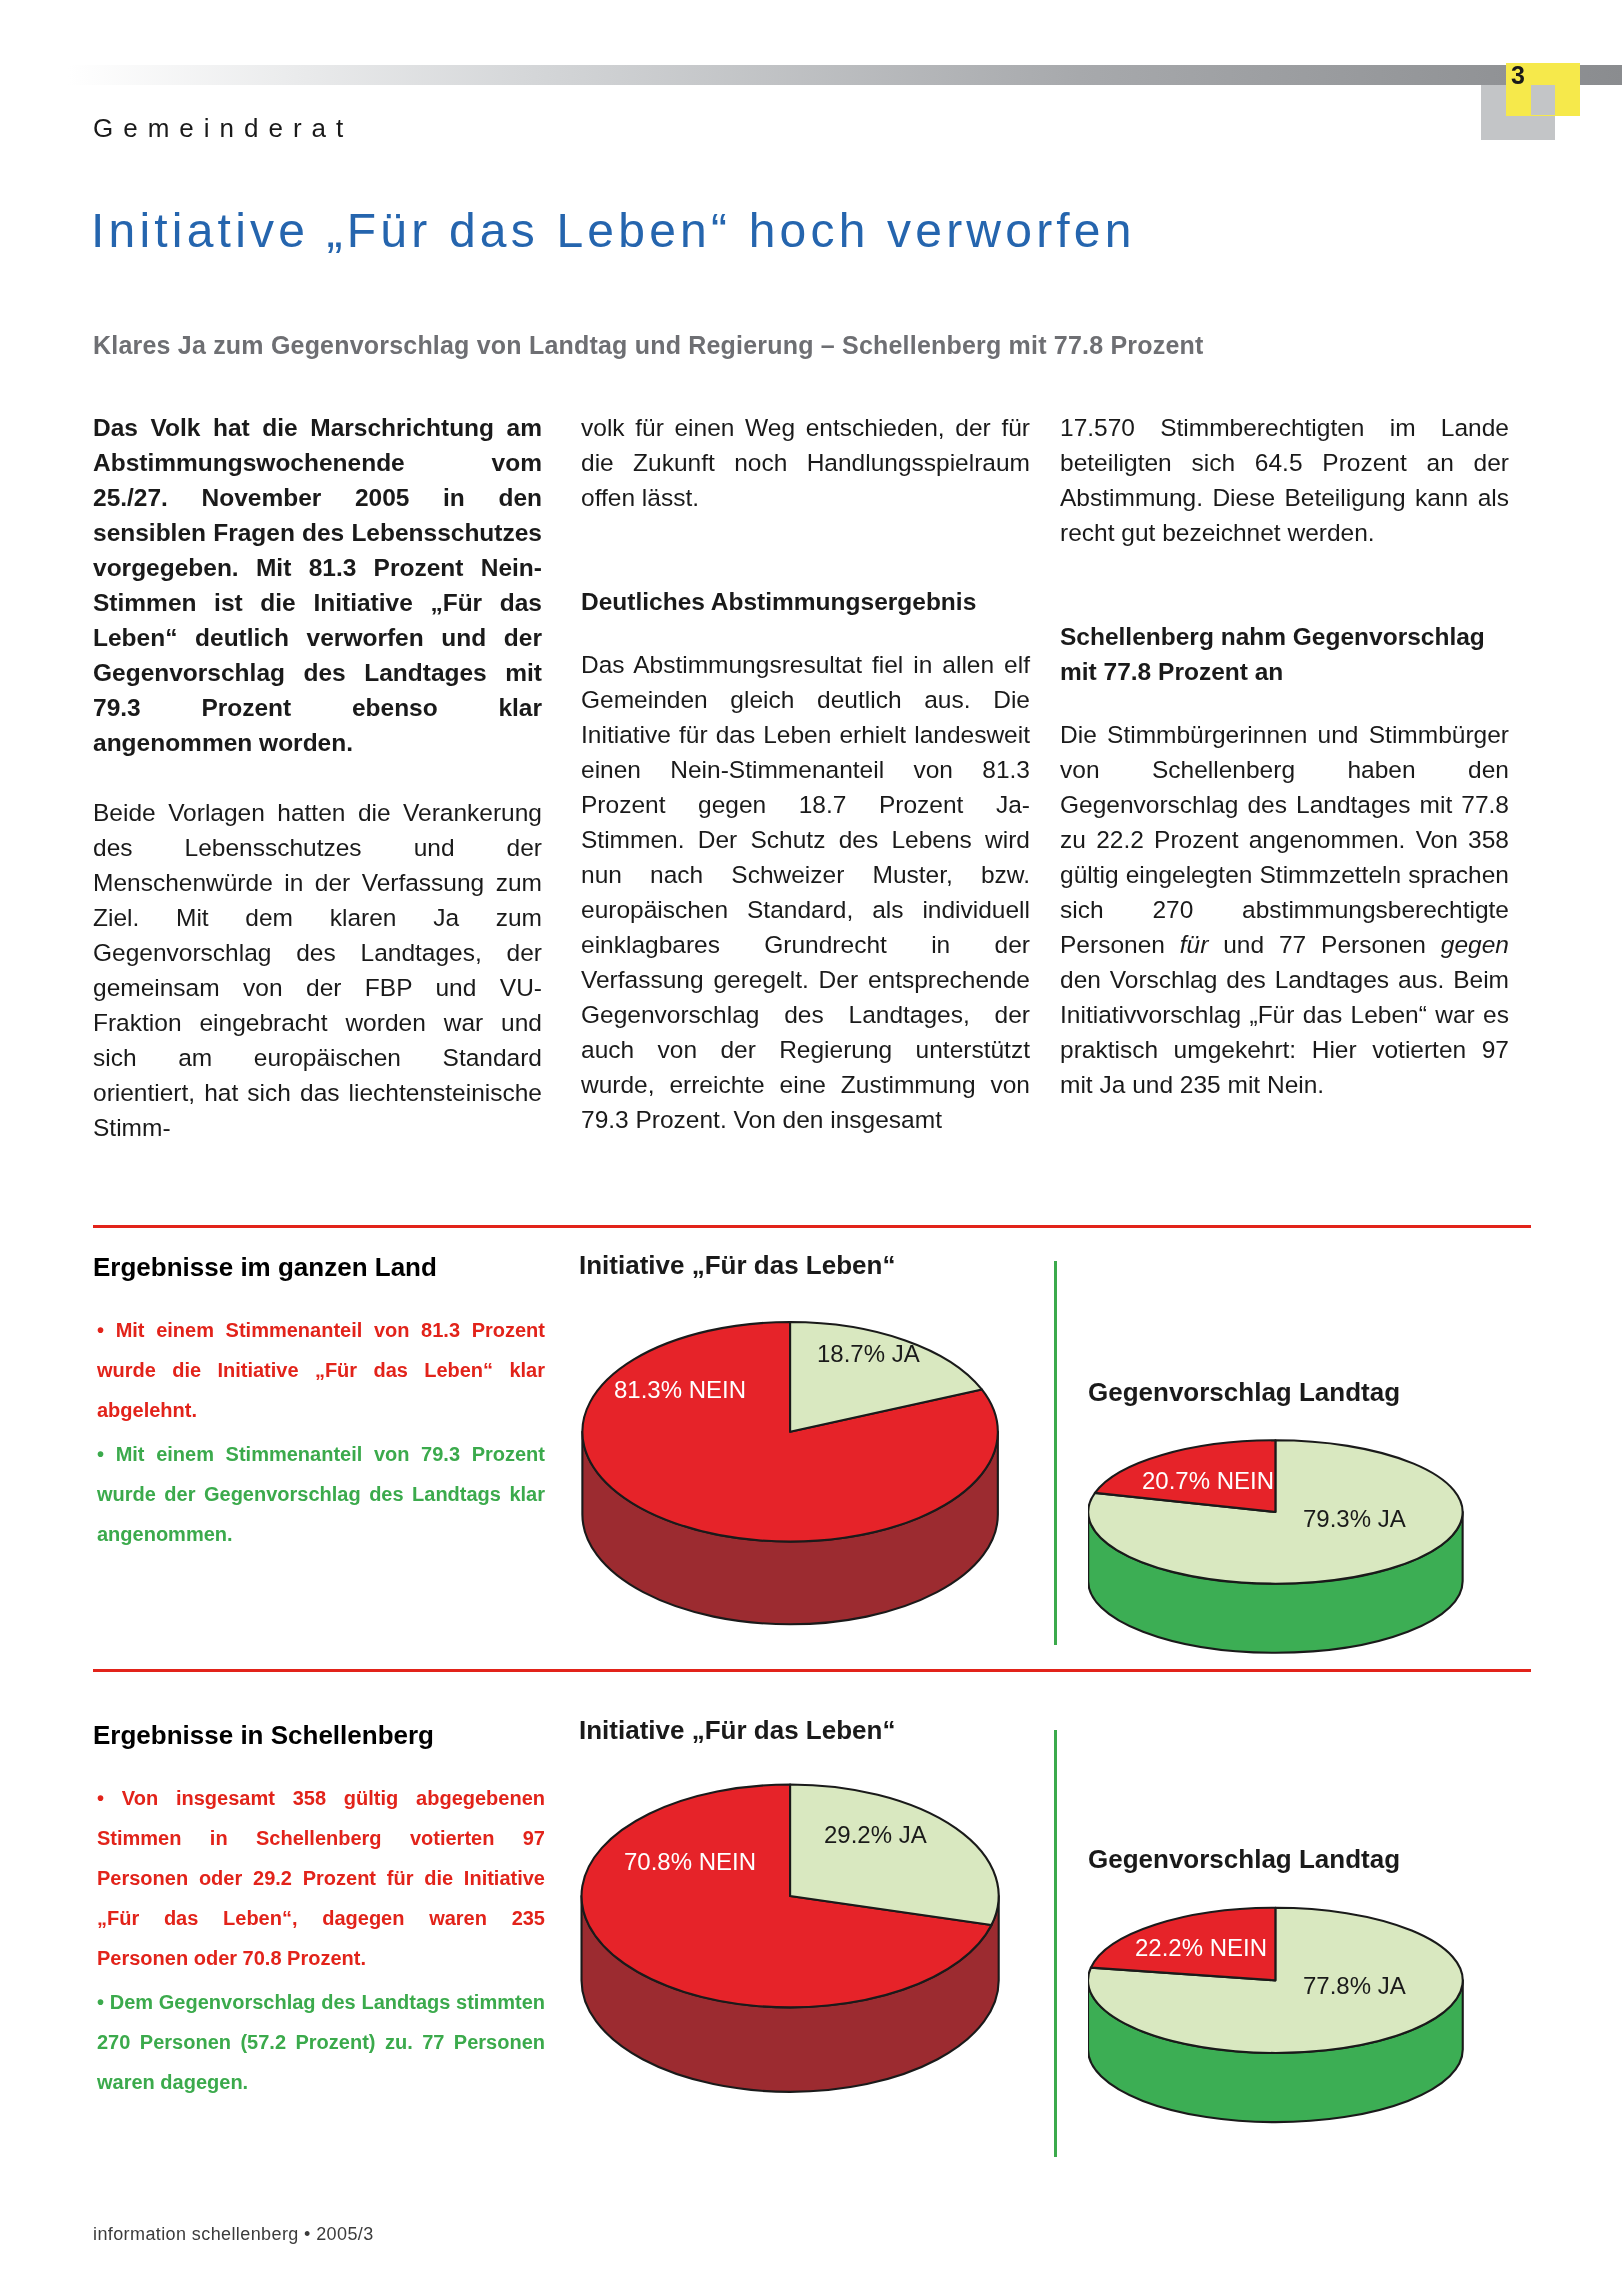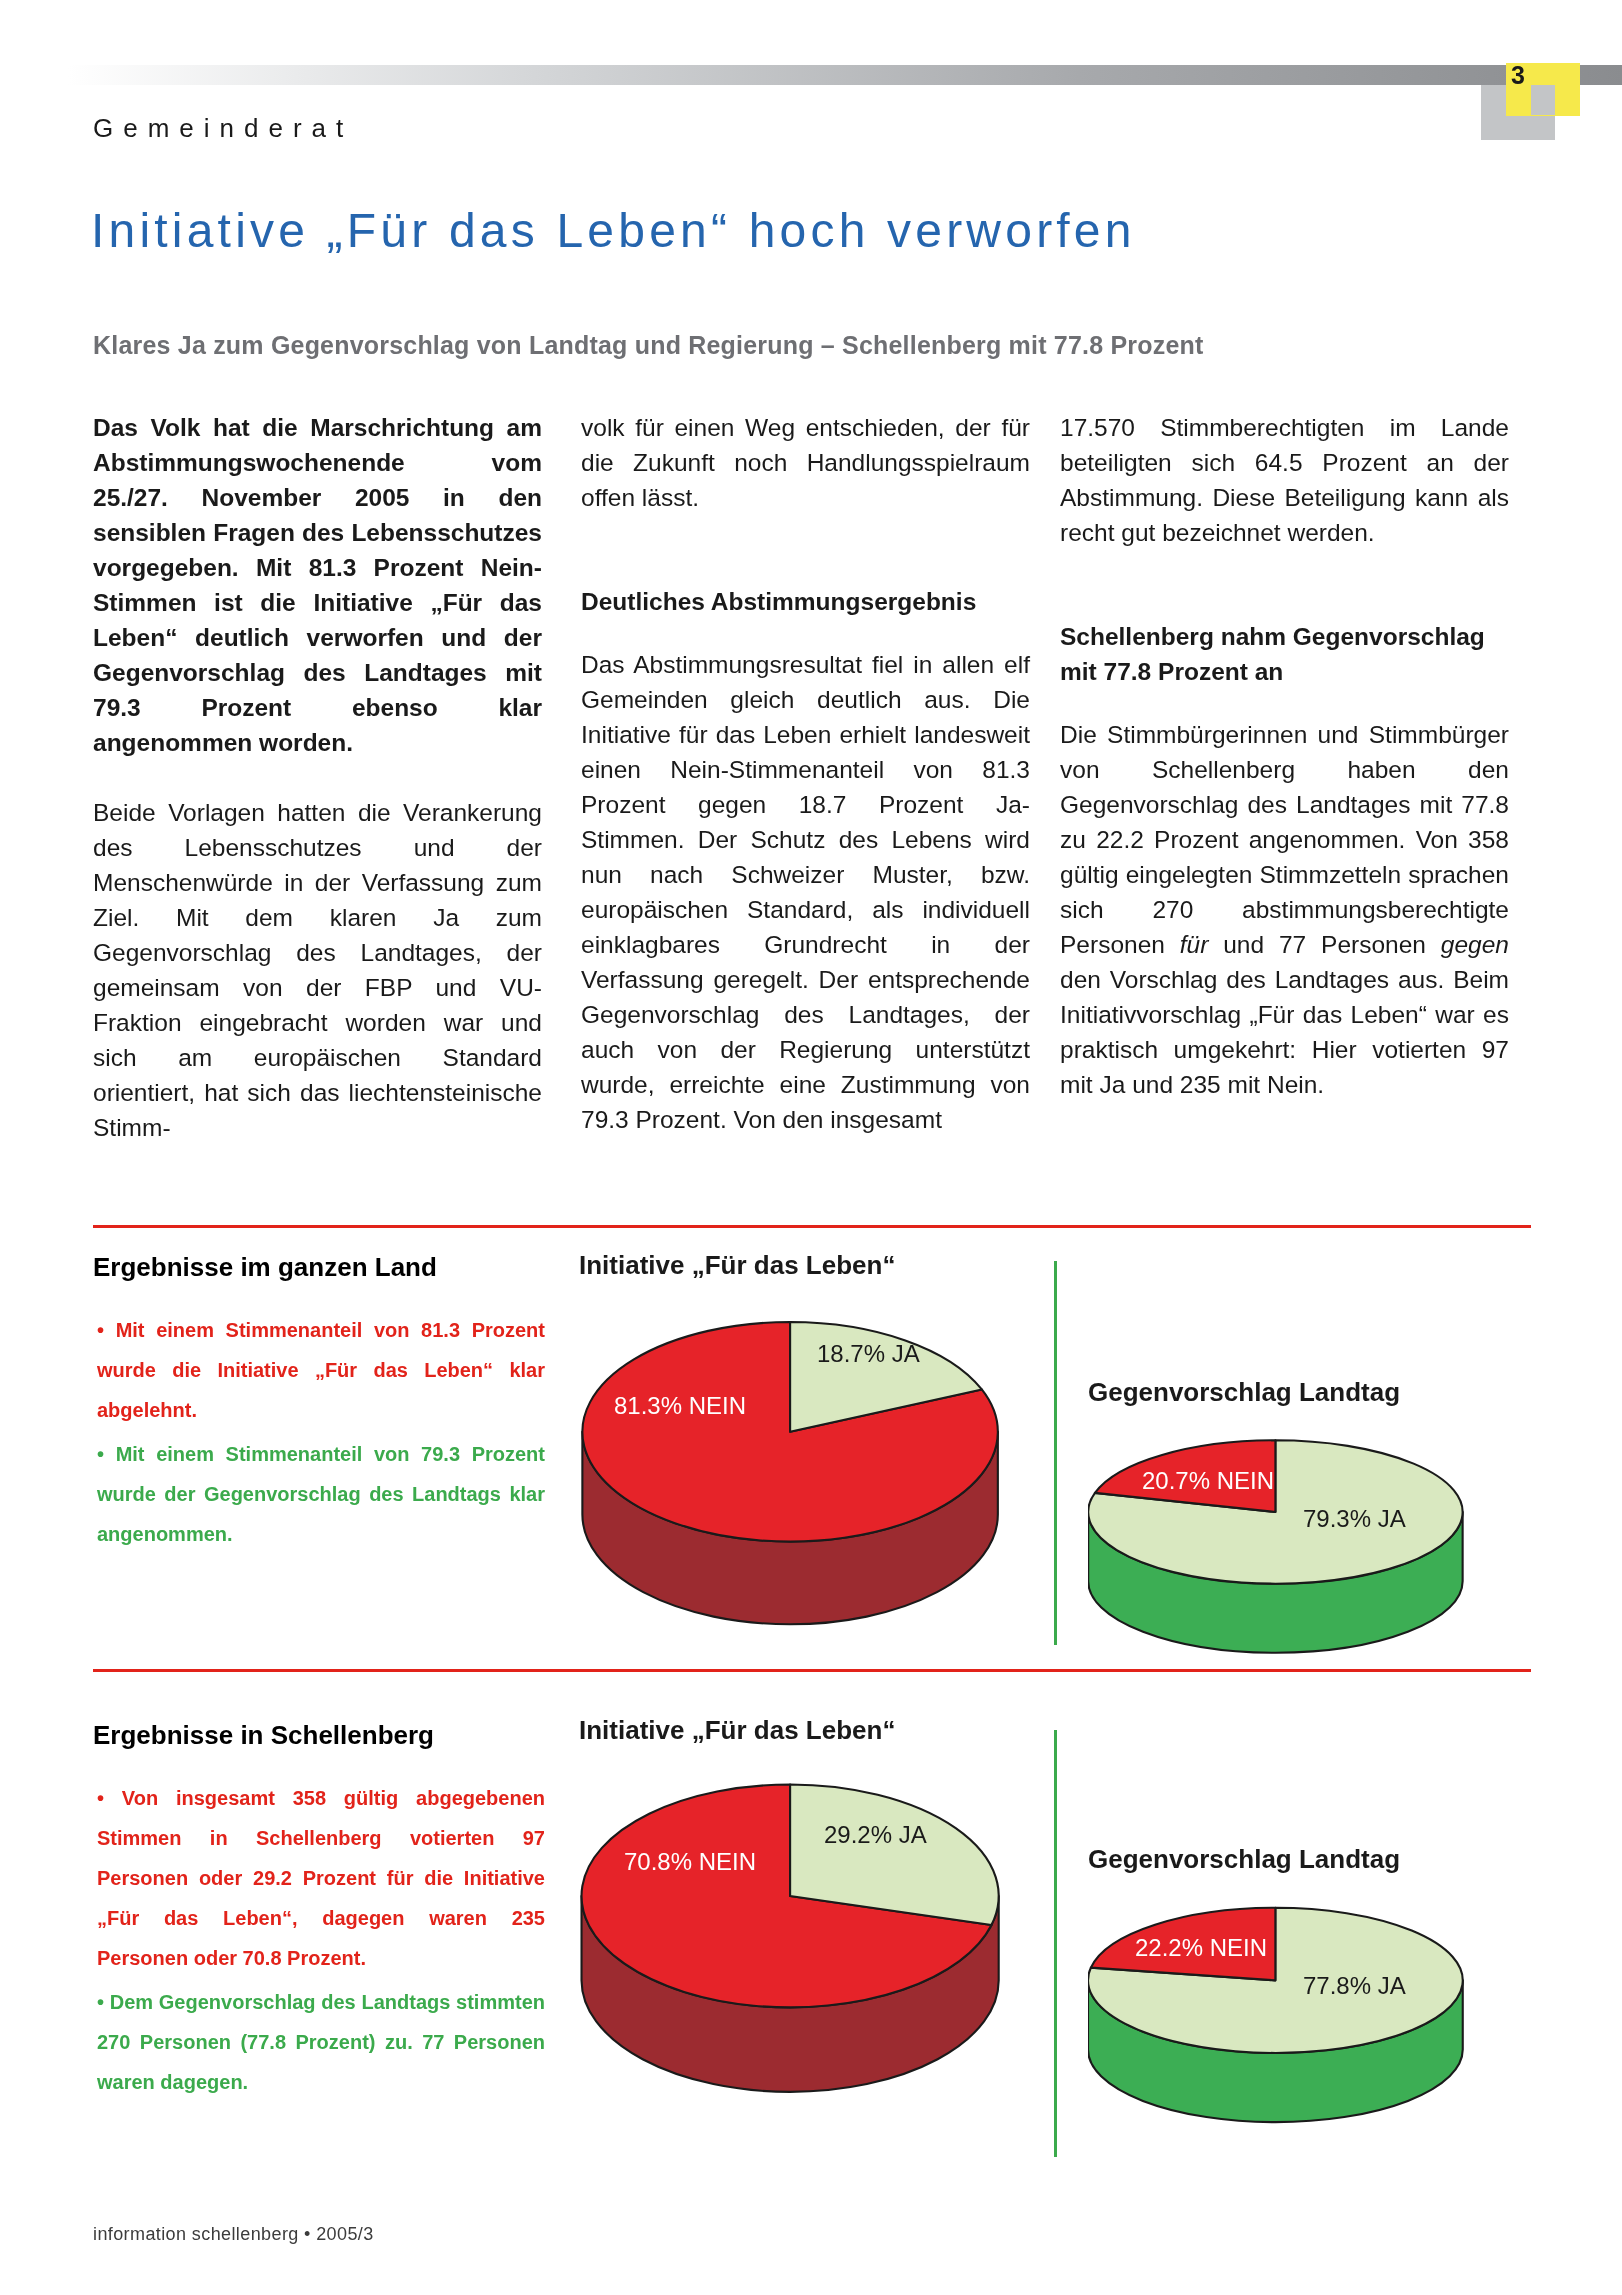--- a/index.html
+++ b/index.html
@@ -97,21 +97,21 @@
     <p class="bullet bullet-green">• Mit einem Stimmenanteil von 79.3 Prozent wurde der Gegenvorschlag des Landtags klar angenommen.</p>
   </div>
 
   <div class="chart chart-a">
     <h3 class="chead">Initiative „Für das Leben“</h3>
     <svg class="svg-a" width="456" height="338" viewBox="0 0 540 400">
         <path d="M 4 150 L 4 248 A 246 130 0 0 0 496 248 L 496 150 A 246 130 0 0 1 4 150 Z" fill="#9c2b30" stroke="#1a1a1a" stroke-width="2.5" stroke-linejoin="round"></path>
         <path d="M 250 150 L 476.98 99.87 A 246 130 0 1 1 250.00 20.00 Z" fill="#e62329" stroke="#1a1a1a" stroke-width="2.5" stroke-linejoin="round"></path>
         <path d="M 250 150 L 250.00 20.00 A 246 130 0 0 1 476.98 99.87 Z" fill="#d9e8c0" stroke="#1a1a1a" stroke-width="2.5" stroke-linejoin="round"></path>
       </svg>
-    <div class="plabel pie-label-light" style="left:35px;top:142px">81.3% NEIN</div>
+    <div class="plabel pie-label-light" style="left:35px;top:126px">81.3% NEIN</div>
     <div class="plabel pie-label-dark" style="left:238px;top:90px">18.7% JA</div>
   </div>
 
   <div class="vline vline-1"></div>
 
   <div class="chart chart-b">
     <h3 class="chead">Gegenvorschlag Landtag</h3>
     <svg class="svg-b" width="460" height="253" viewBox="0 0 545 300">
         <path d="M 0 115 L 0 197 A 222 85 0 0 0 444 197 L 444 115 A 222 85 0 0 1 0 115 Z" fill="#3cae54" stroke="#1a1a1a" stroke-width="2.5" stroke-linejoin="round"></path>
         <path d="M 222 115 L 8.05 92.31 A 222 85 0 1 0 222.00 30.00 Z" fill="#d9e8c0" stroke="#1a1a1a" stroke-width="2.5" stroke-linejoin="round"></path>
@@ -119,21 +119,21 @@
       </svg>
     <div class="plabel pie-label-light" style="left:54px;top:90px">20.7% NEIN</div>
     <div class="plabel pie-label-dark" style="left:215px;top:128px">79.3% JA</div>
   </div>
 
   <div class="rule rule-2"></div>
 
   <div class="resultblock s2-left">
     <h3 class="rhead">Ergebnisse in Schellenberg</h3>
     <p class="bullet bullet-red">• Von insgesamt 358 gültig abgegebenen Stimmen in Schellenberg votierten 97 Personen oder 29.2 Prozent für die Initiative „Für das Leben“, dagegen waren 235 Personen oder 70.8 Prozent.</p>
-    <p class="bullet bullet-green">• Dem Gegenvorschlag des Landtags stimmten 270 Personen (77.8 Prozent) zu. 77 Personen waren dagegen.</p>
+    <p class="bullet bullet-green">• Dem Gegenvorschlag des Landtags stimmten 270 Personen (57.2 Prozent) zu. 77 Personen waren dagegen.</p>
   </div>
 
   <div class="chart chart-c">
     <h3 class="chead">Initiative „Für das Leben“</h3>
     <svg class="svg-c" width="456" height="338" viewBox="0 0 540 400">
         <path d="M 3 149 L 3 249 A 247 132 0 0 0 497 249 L 497 149 A 247 132 0 0 1 3 149 Z" fill="#9c2b30" stroke="#1a1a1a" stroke-width="2.5" stroke-linejoin="round"></path>
         <path d="M 250 149 L 488.45 183.43 A 247 132 0 1 1 250.00 17.00 Z" fill="#e62329" stroke="#1a1a1a" stroke-width="2.5" stroke-linejoin="round"></path>
         <path d="M 250 149 L 250.00 17.00 A 247 132 0 0 1 488.45 183.43 Z" fill="#d9e8c0" stroke="#1a1a1a" stroke-width="2.5" stroke-linejoin="round"></path>
       </svg>
     <div class="plabel pie-label-light" style="left:45px;top:133px">70.8% NEIN</div>

